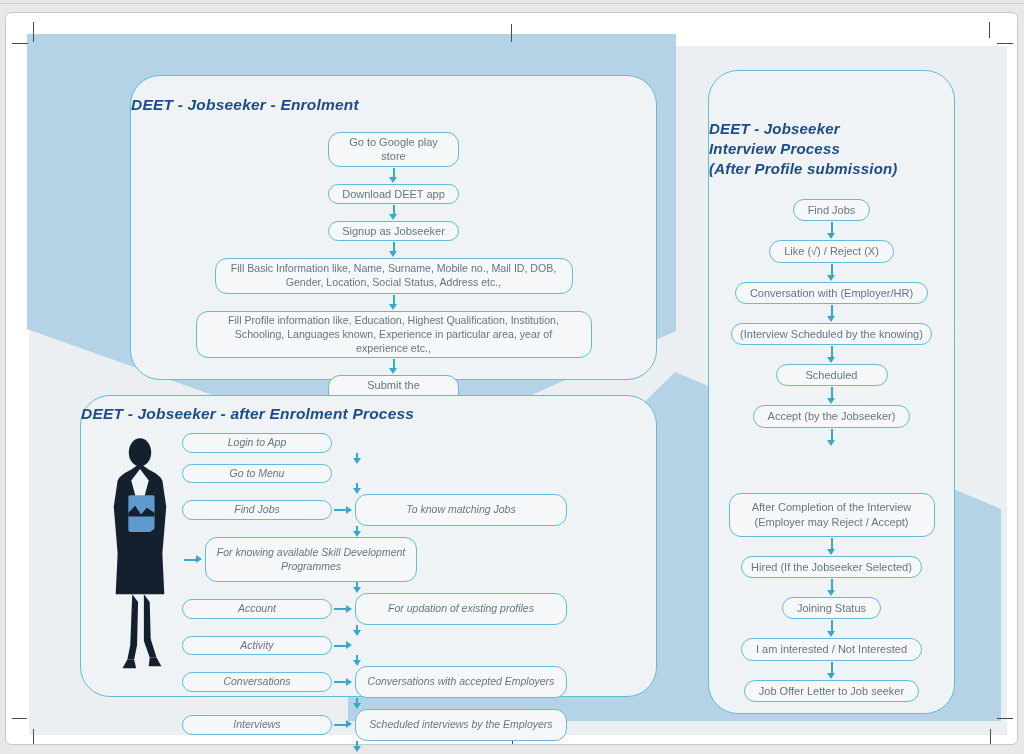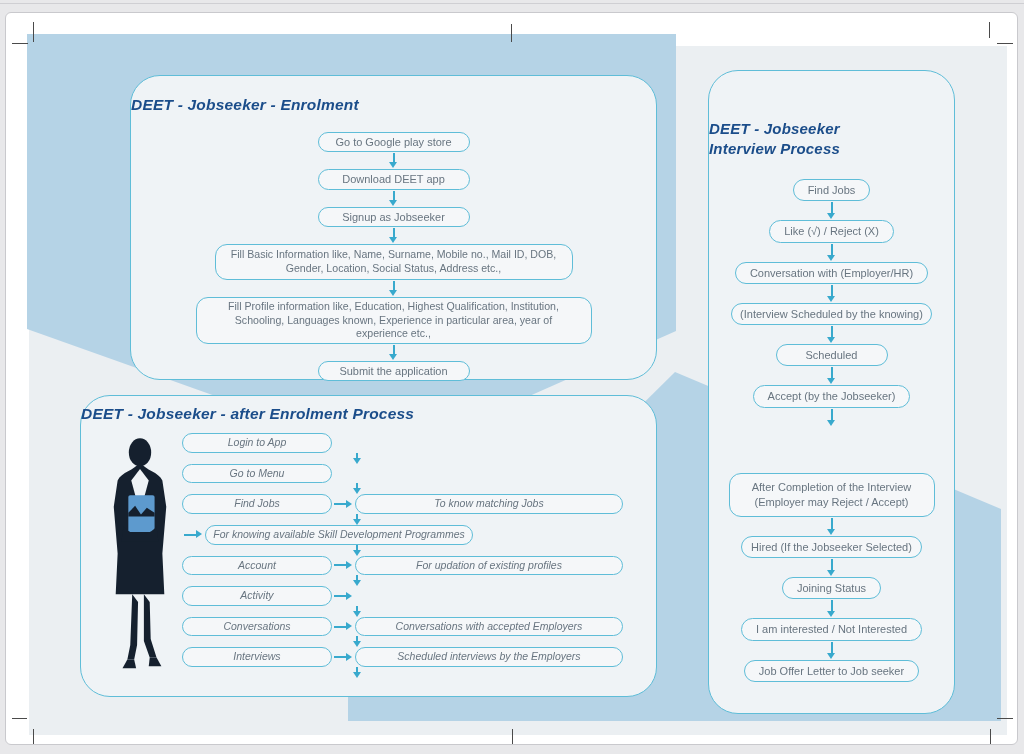--- a/index.html
+++ b/index.html
@@ -61,21 +61,21 @@
     background:var(--boxbg);
     border:1.4px solid var(--accent);
     border-radius:12px;
     color:var(--boxtext);
     font-size:11px;line-height:1.3;
     display:flex;align-items:center;justify-content:center;
     text-align:center;
     min-height:19px;
     padding:2px 12px;
   }
-  .w152{width:152px;}
+  .w152{width:131px;}
   .w358{width:358px;font-size:10.6px;}
   .w396{width:396px;font-size:10.6px;}
 
   
   .varrow{position:relative;width:2px;background:var(--arrow);}
   .varrow::after{
     content:"";position:absolute;left:-3.5px;bottom:-6px;
     border-left:4.5px solid transparent;border-right:4.5px solid transparent;
     border-top:6px solid var(--arrow);
   }
@@ -88,21 +88,21 @@
   .harrow::after{
     content:"";position:absolute;top:-3.5px;right:-6px;
     border-top:4.5px solid transparent;border-bottom:4.5px solid transparent;
     border-left:6px solid var(--arrow);
   }
 
   
   .p2-body{margin:8px 0 0 101px;display:flex;flex-direction:column;align-items:flex-start;font-style:italic;}
   .p2-row{display:flex;align-items:center;}
   .p2-left{width:150px;font-size:10.5px;padding:2px 4px;min-height:18px;}
-  .p2-right{width:268px;font-size:10.5px;padding:2px 6px;min-height:18px;}
+  .p2-right{width:212px;font-size:10.5px;padding:8px 6px;min-height:18px;}
 
   
   .panel-3 .fbox{min-height:21px;padding:3px 14px;}
   .p3-wide{max-width:206px;}
 
   .silhouette{position:absolute;left:24px;top:40px;width:70px;height:235px;}
 </style>
 </head>
 <body>
 
@@ -212,20 +212,21 @@
     </div>
     <div class="varrow va-p2"></div>
 
   </div>
 </div>
 
 <div class="panel panel-3">
   <div class="ptitle">
     <div>DEET - Jobseeker</div>
     <div>Interview Process</div>
+    <div>(After Profile submission)</div>
   </div>
   <div class="stack">
     <div class="fbox">Find Jobs</div>
     <div class="varrow va-p3"></div>
     <div class="fbox">Like (√) / Reject (X)</div>
     <div class="varrow va-p3"></div>
     <div class="fbox">Conversation with (Employer/HR)</div>
     <div class="varrow va-p3"></div>
     <div class="fbox" style="padding:3px 8px;">(Interview Scheduled by the knowing)</div>
     <div class="varrow va-p3"></div>

